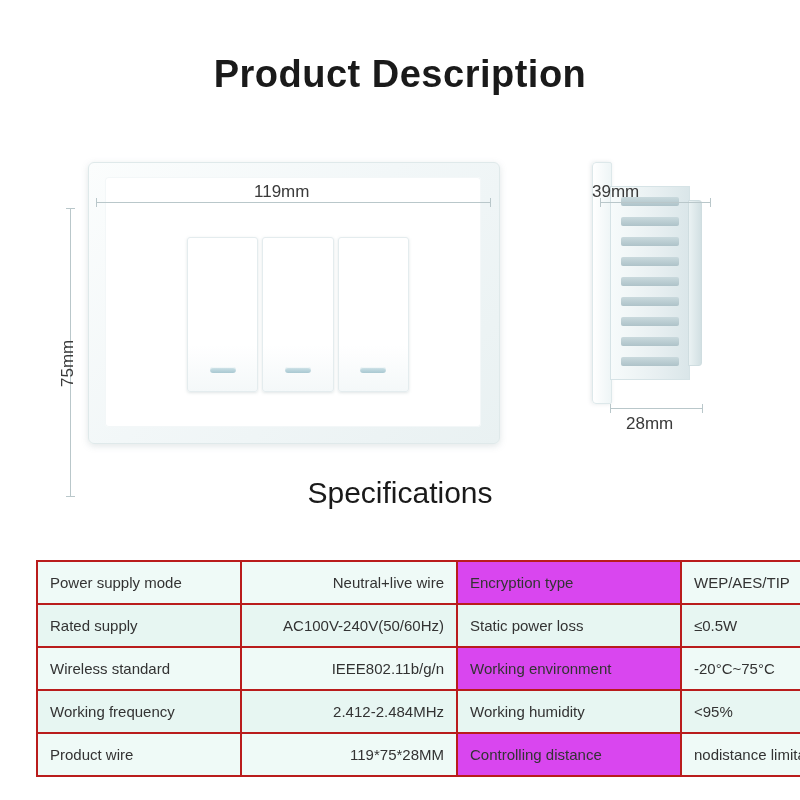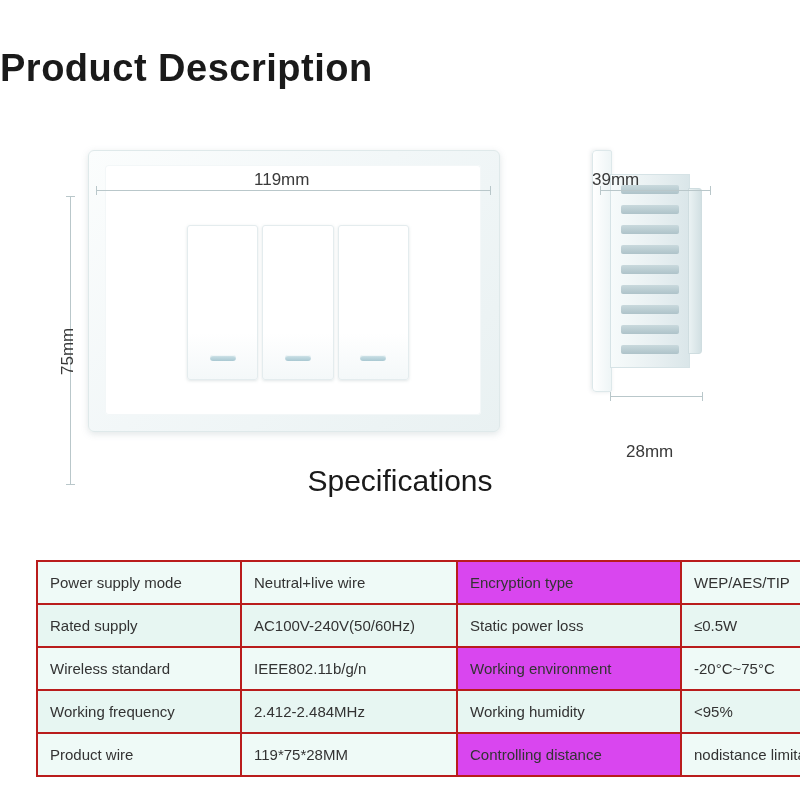--- a/index.html
+++ b/index.html
@@ -11,26 +11,26 @@
     height: 800px;
     background: #ffffff;
     font-family: "Liberation Sans", sans-serif;
     color: #2b2b2b;
     overflow: hidden;
     position: relative;
   }
 
   
   .title {
-    text-align: left;
+    text-align: center;
     font-size: 38px;
     font-weight: bold;
     letter-spacing: 0.5px;
     color: #1a1a1a;
-    margin: 0;
+    margin: 6px;
     padding-top: 48px;
     line-height: 1.1;
   }
   .subtitle {
     text-align: center;
     font-size: 30px;
     font-weight: normal;
     color: #1a1a1a;
     margin: 8px;
     padding-top: 6px;
@@ -201,21 +201,21 @@
     height: 41px;
     padding: 0 12px;
     border: 2px solid #b91c1c;
     color: #333333;
     vertical-align: middle;
     white-space: nowrap;
     overflow: hidden;
     text-overflow: ellipsis;
   }
   table.spec tr td:nth-child(1) { width: 178px; background: #effaf7; }
-  table.spec tr td:nth-child(2) { width: 190px; background: #effaf7; }
+  table.spec tr td:nth-child(2) { width: 190px; background: #effaf7; text-align: right; }
   table.spec tr td:nth-child(3) { width: 198px; background: #d946ef; }
   table.spec tr td:nth-child(4) { width: 162px; background: #effaf7; }
   table.spec tr:nth-child(even) td { background: #e7f6f2; }
 </style>
 </head>
 <body>
 
 <h1 class="title">Product Description</h1>
 
 <div class="product-area">
@@ -259,21 +259,21 @@
   </div>
 
   <div class="dim-line-h" style="left:600px; top:100px; width:110px;"></div>
   <div class="tick-v" style="left:600px; top:96px;"></div>
   <div class="tick-v" style="left:710px; top:96px;"></div>
   <div class="dim-label" style="left:592px; top:80px;">39mm</div>
 
   <div class="dim-line-h" style="left:610px; top:306px; width:92px;"></div>
   <div class="tick-v" style="left:610px; top:302px;"></div>
   <div class="tick-v" style="left:702px; top:302px;"></div>
-  <div class="dim-label" style="left:626px; top:312px;margin-top:40px;">28mm</div>
+  <div class="dim-label" style="left:626px; top:312px;">28mm</div>
 
 </div>
 
 <h2 class="subtitle">Specifications</h2>
 
 <div class="spec-wrap">
   <table class="spec">
     <tbody>
       <tr>
         <td>Power supply mode</td>

